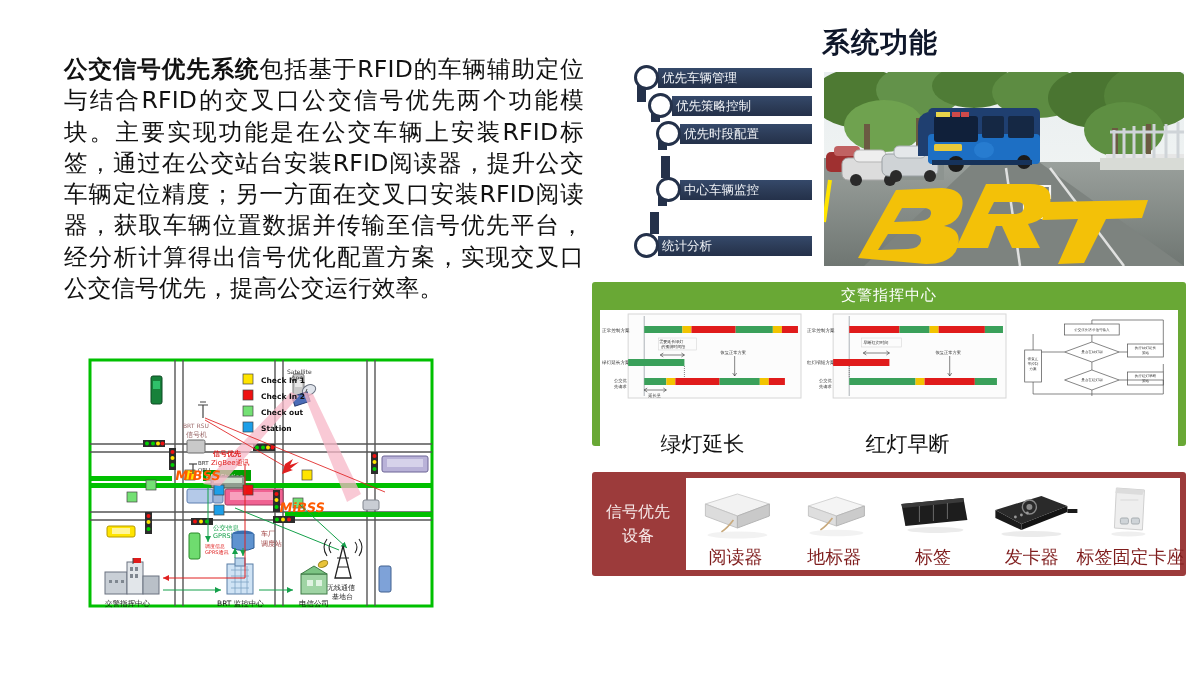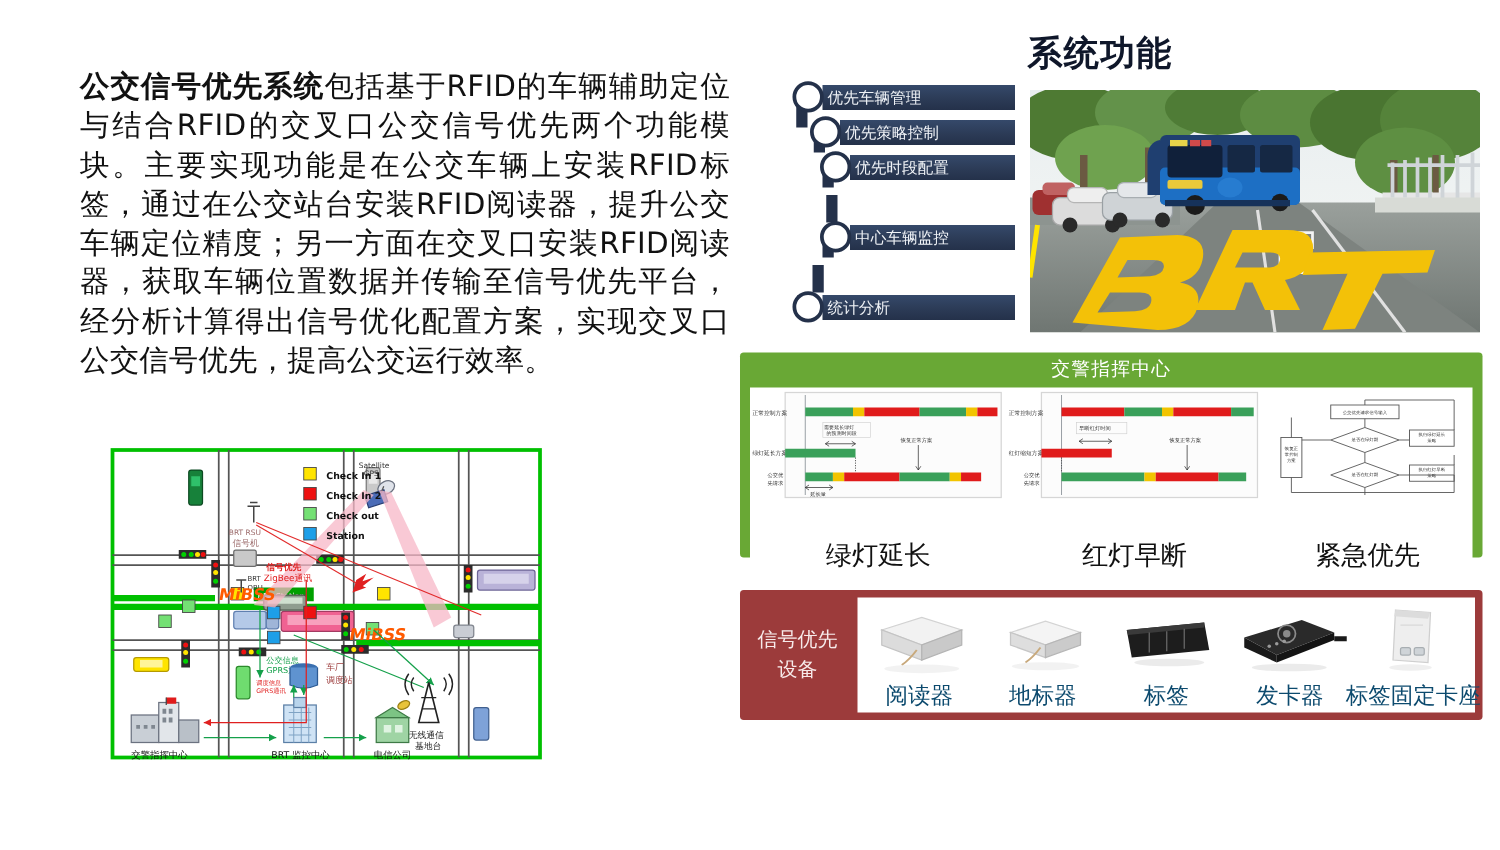--- a/index.html
+++ b/index.html
@@ -99,21 +99,21 @@
     color:#f7eaea;font-size:16px;line-height:1.5;text-align:center;
   }
   .panel-red .pr-body{
     position:absolute;left:94px;top:6px;width:494px;height:92px;
     background:#ffffff;display:flex;align-items:flex-end;
   }
   .equip{position:relative;flex:1;height:92px;}
   .equip-img{position:absolute;left:0;right:0;top:2px;height:62px;}
   .equip-cap{
     position:absolute;left:-6px;right:-6px;bottom:1px;height:24px;
-    text-align:center;font-size:18px;color:#0c4a6e;line-height:24px;white-space:nowrap;
+    text-align:center;font-size:18px;color:#7f1d1d;line-height:24px;white-space:nowrap;
   }
 </style>
 </head>
 <body>
 
 <div class="slide">
 
   <div class="intro">
     <b>公交信号优先系统</b><span>包括基于RFID的车辆辅助定位与结合RFID的交叉口公交信号优先两个功能模块。主要实现功能是在公交车辆上安装RFID标签，通过在公交站台安装RFID阅读器，提升公交车辆定位精度；另一方面在交叉口安装RFID阅读器，获取车辆位置数据并传输至信号优先平台，经分析计算得出信号优化配置方案，实现交叉口公交信号优先，提高公交运行效率。</span>
   </div>
@@ -648,21 +648,20 @@
               <path d="M104 40 H112"></path>
               <path d="M104 68 H146 V82 H22 V70"></path>
               <path d="M146 32 V8 H78 V12"></path>
               <path d="M146 60 V52"></path>
               <path d="M52 40 H30"></path>
               <path d="M78 78 V84"></path>
               <path d="M22 38 V22"></path>
             </g>
           </svg>
         </div>
-        <div class="strat-cap">紧急优先</div>
       </div>
     </div>
   </div>
 
   <div class="panel-red">
     <div class="pr-label">
       <span>信号优先</span>
       <span>设备</span>
     </div>
     <div class="pr-body">

